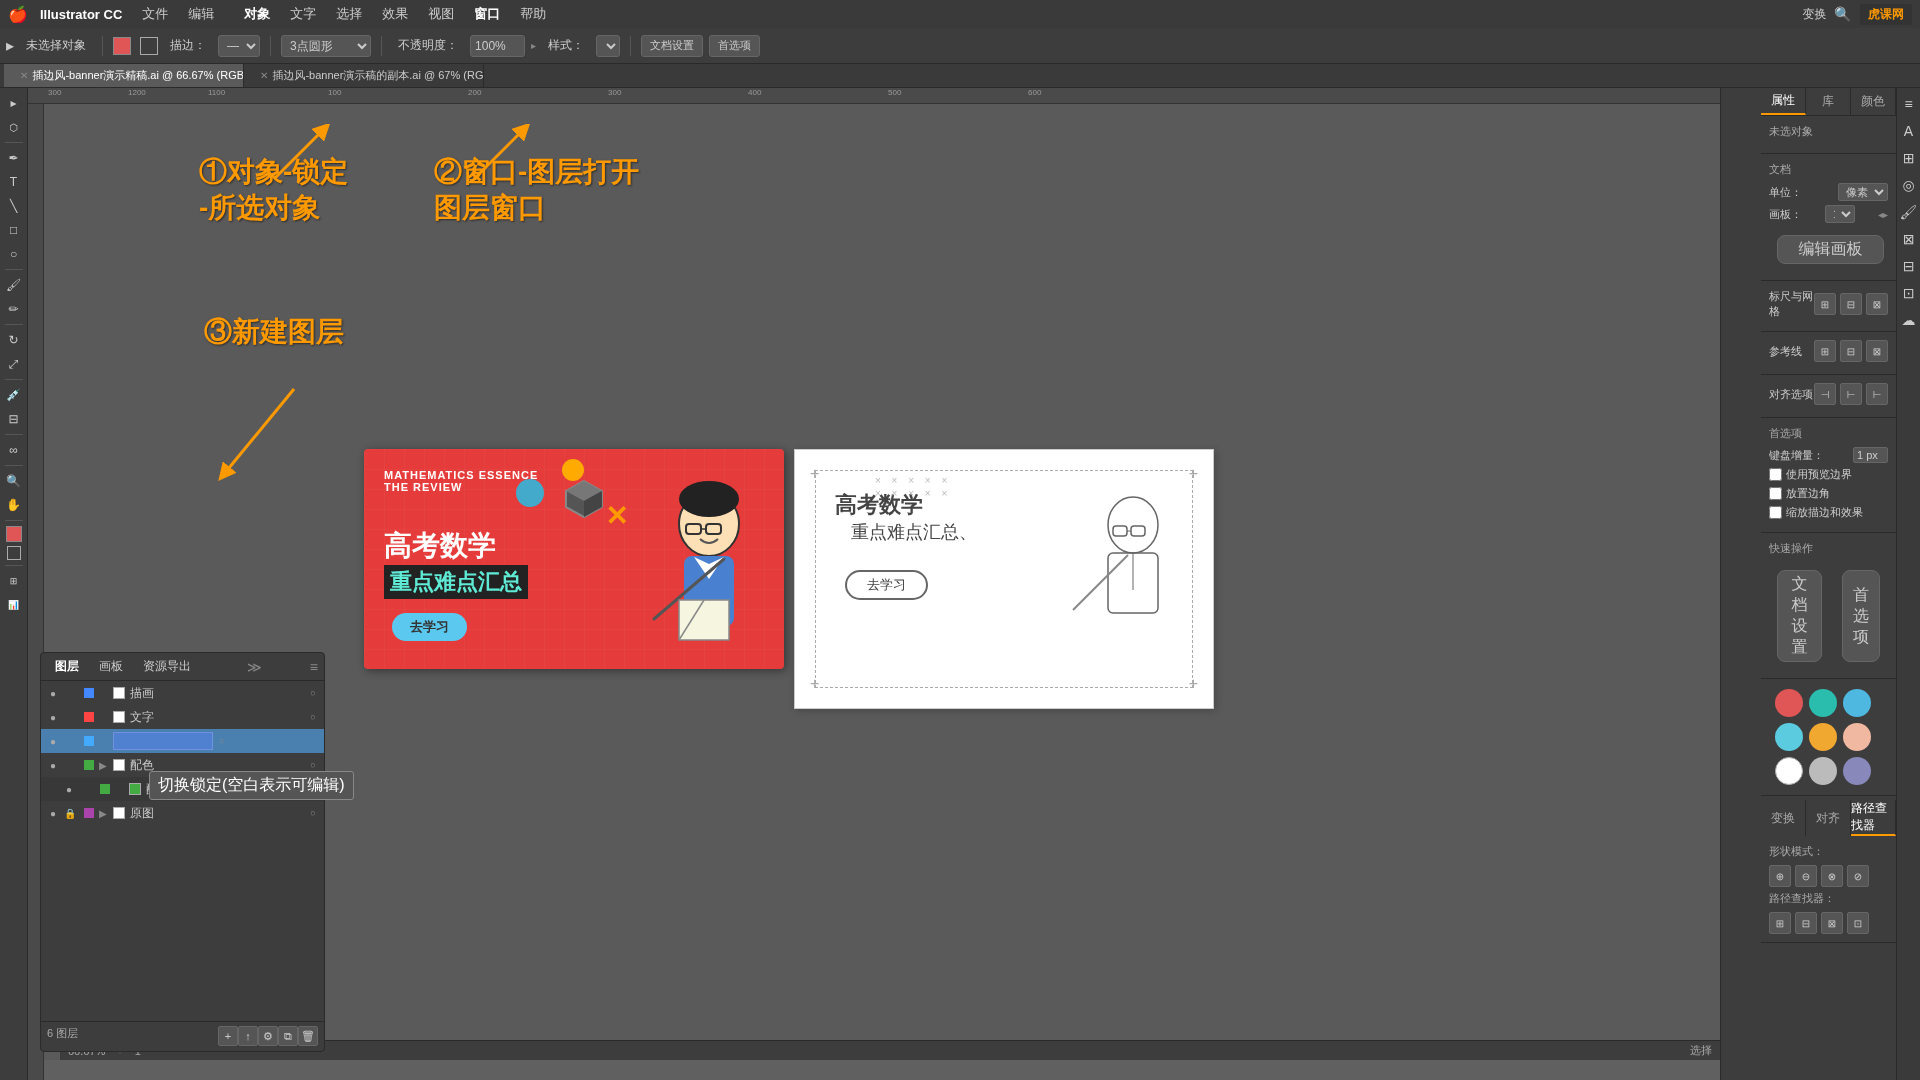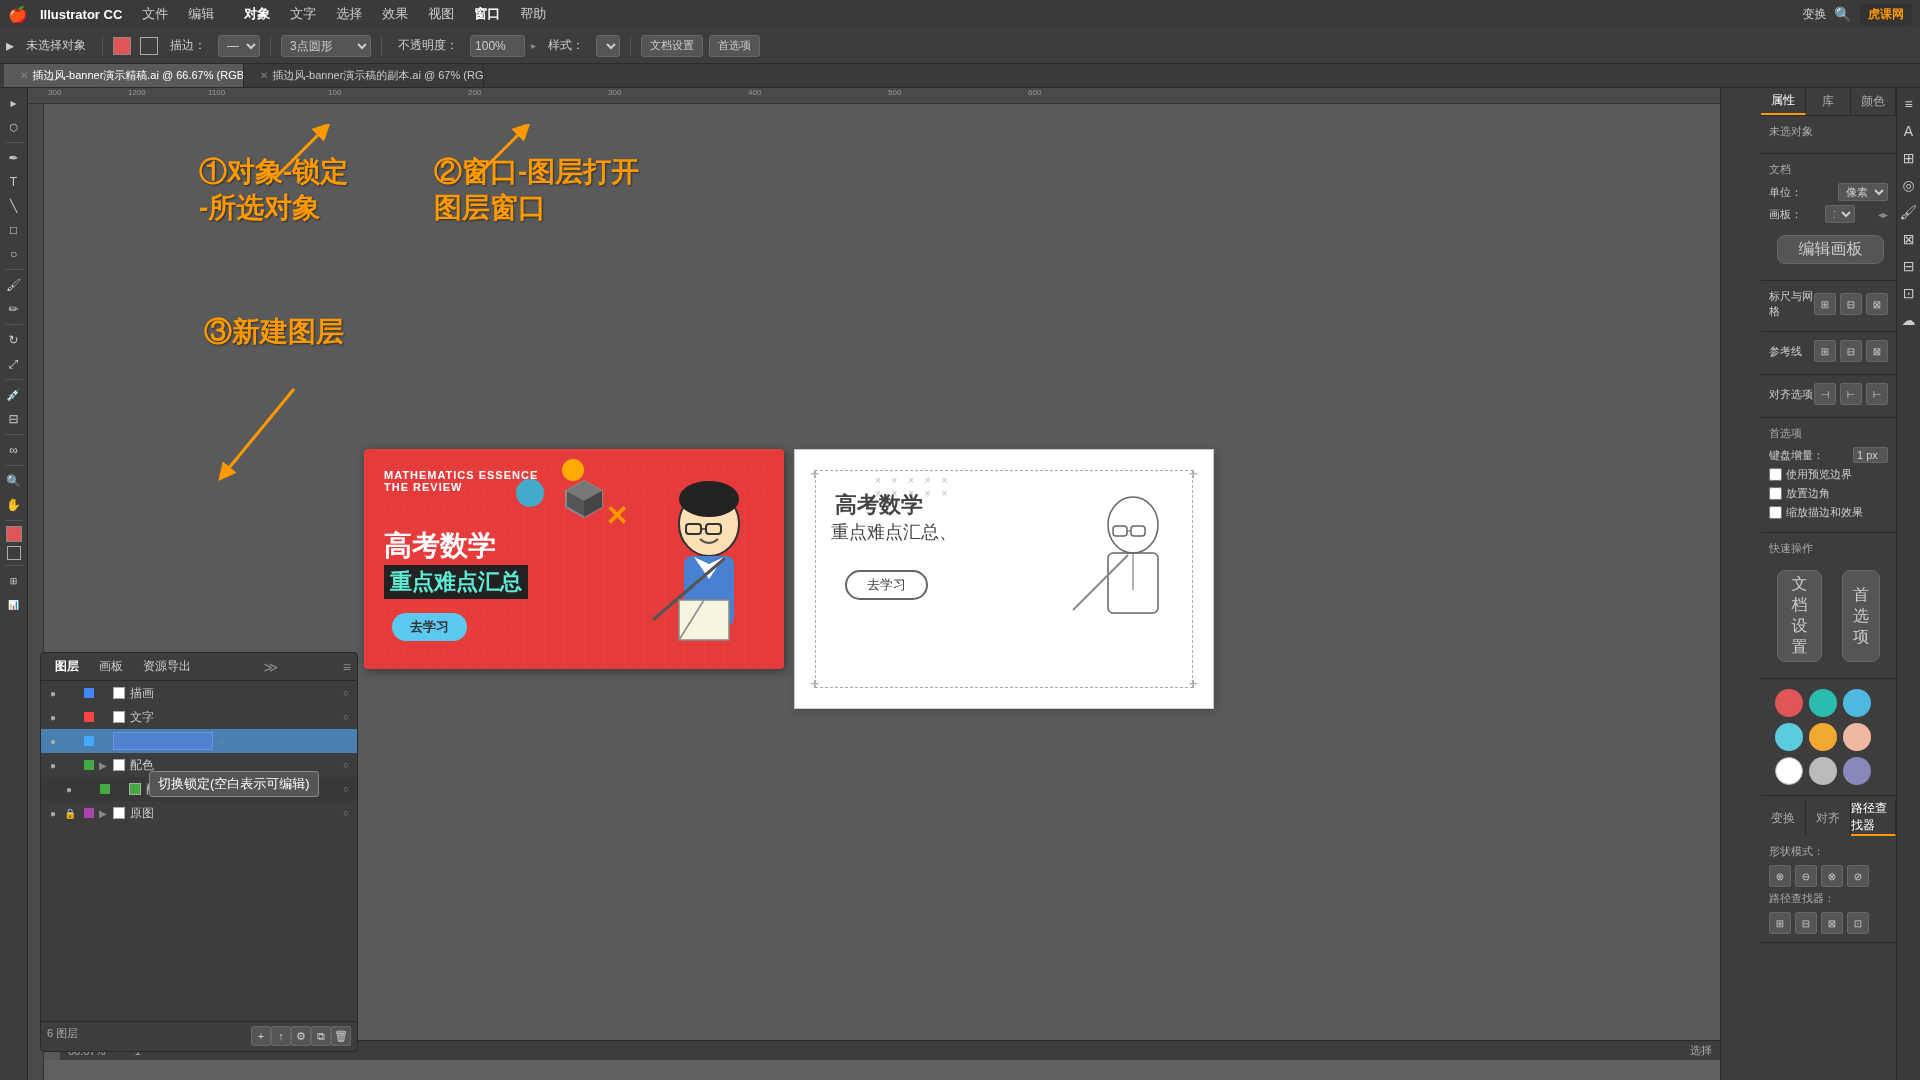--- a/index.html
+++ b/index.html
@@ -121,21 +121,21 @@
     #bottom-bar {
       position: absolute; bottom: 0; left: 16px; right: 0; height: 20px;
       background: #3d3d3d; border-top: 1px solid #2a2a2a;
       display: flex; align-items: center; padding: 0 8px; gap: 12px;
       font-size: 11px; color: #aaa;
     }
 
     
     #layers-panel {
       position: absolute; left: 40px; bottom: 28px;
-      width: 318px; height: 400px;
+      width: 285px; height: 400px;
       background: #3d3d3d; border: 1px solid #2a2a2a; border-radius: 4px;
       display: flex; flex-direction: column; z-index: 100;
     }
     .layers-header {
       display: flex; align-items: center; height: 28px;
       border-bottom: 1px solid #2a2a2a; padding: 0 6px; gap: 4px;
     }
     .layers-tab {
       font-size: 12px; color: #ccc; padding: 2px 8px; cursor: pointer;
     }
@@ -154,21 +154,21 @@
     .layer-vis { width: 14px; height: 14px; display: flex; align-items: center; justify-content: center; color: #888; font-size: 9px; }
     .layers-footer {
       margin-top: auto; border-top: 1px solid #2a2a2a; 
       display: flex; align-items: flex-start; padding: 4px 6px; height: 30px;
     }
     .layers-footer-text { font-size: 11px; color: #aaa; margin-right: auto; }
     .layers-footer-btn { width: 20px; height: 20px; background: #555; border: 1px solid #666; border-radius: 2px; display: flex; align-items: center; justify-content: center; cursor: pointer; color: #ccc; font-size: 11px; }
 
     
     .tooltip {
-      position: absolute; background: #555; color: #fff; font-size: 13px;
+      position: absolute; background: #555; color: #fff; font-size: 16px;
       padding: 3px 8px; border-radius: 3px; white-space: nowrap; z-index: 200;
       border: 1px solid #888;
     }
 
     
     .layer-name-input {
       background: #5080d0; color: #fff; border: 1px solid #7090e0;
       font-size: 12px; padding: 0 3px; height: 18px; width: 100px;
     }
 
@@ -397,21 +397,21 @@
         </div>
       </div>
 
       <div style="position:absolute; left:750px; top:345px; width:420px; height:260px; background:#fff; border:1px solid #ccc; box-shadow: 2px 2px 8px rgba(0,0,0,0.2);">
 
         <div style="position:absolute;top:20px;left:20px;right:20px;bottom:20px;">
 
           <div style="position:absolute;top:0;left:0;right:0;bottom:0;border:1px dashed #aaa;"></div>
 
           <div style="position:absolute;top:20px;left:20px;font-family:'Brush Script MT',cursive;font-size:22px;color:#444;font-weight:bold;">高考数学</div>
-          <div style="position:absolute;top:50px;left:16px;font-family:'Brush Script MT',cursive;font-size:18px;color:#444;">重点难点汇总、</div>
+          <div style="position:absolute;top:50px;left:36px;font-family:'Brush Script MT',cursive;font-size:18px;color:#444;">重点难点汇总、</div>
 
           <div style="position:absolute;top:100px;left:30px;border:2px solid #666;border-radius:20px;padding:4px 20px;font-size:13px;color:#444;">去学习</div>
 
           <div style="position:absolute;right:20px;top:10px;">
             <svg width="110" height="160" viewBox="0 0 110 160">
 
               <ellipse cx="70" cy="45" rx="25" ry="28" fill="none" stroke="#666" stroke-width="1.5"></ellipse>
 
               <rect x="50" y="46" width="14" height="10" rx="3" fill="none" stroke="#666" stroke-width="1.5"></rect>
               <rect x="68" y="46" width="14" height="10" rx="3" fill="none" stroke="#666" stroke-width="1.5"></rect>

